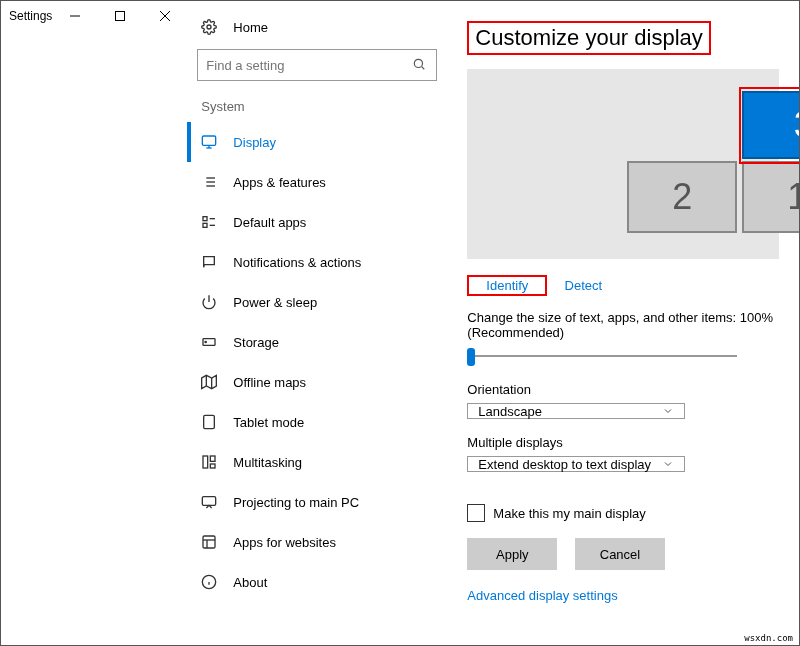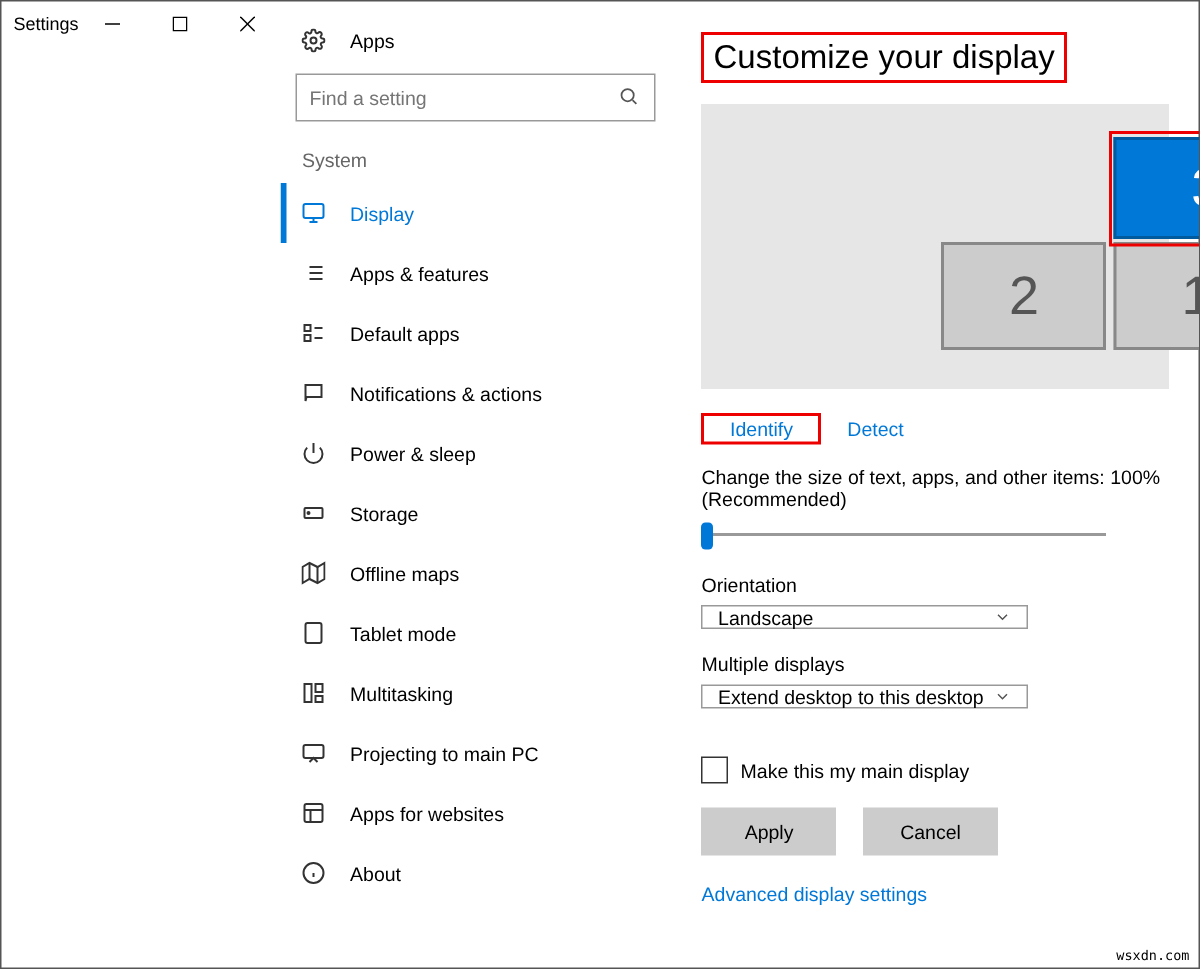--- a/index.html
+++ b/index.html
@@ -79,21 +79,21 @@
   <div class="content">
 
     <div class="sidebar">
       <div class="home-row">
         <span class="icon">
             <svg width="16" height="16" viewBox="0 0 24 24" fill="none" stroke="currentColor" stroke-width="2">
               <circle cx="12" cy="12" r="3"></circle>
               <path d="M19.4 15a1.65 1.65 0 0 0 .33 1.82l.06.06a2 2 0 1 1-2.83 2.83l-.06-.06a1.65 1.65 0 0 0-1.82-.33 1.65 1.65 0 0 0-1 1.51V21a2 2 0 0 1-4 0v-.09a1.65 1.65 0 0 0-1-1.51 1.65 1.65 0 0 0-1.82.33l-.06.06a2 2 0 1 1-2.83-2.83l.06-.06a1.65 1.65 0 0 0 .33-1.82 1.65 1.65 0 0 0-1.51-1H3a2 2 0 0 1 0-4h.09a1.65 1.65 0 0 0 1.51-1 1.65 1.65 0 0 0-.33-1.82l-.06-.06a2 2 0 1 1 2.83-2.83l.06.06a1.65 1.65 0 0 0 1.82.33h0a1.65 1.65 0 0 0 1-1.51V3a2 2 0 0 1 4 0v.09a1.65 1.65 0 0 0 1 1.51h0a1.65 1.65 0 0 0 1.82-.33l.06-.06a2 2 0 1 1 2.83 2.83l-.06.06a1.65 1.65 0 0 0-.33 1.82v0a1.65 1.65 0 0 0 1.51 1H21a2 2 0 0 1 0 4h-.09a1.65 1.65 0 0 0-1.51 1z"></path>
             </svg>
           </span>
-        <span>Apps</span>
+        <span>Home</span>
       </div>
       <div class="search-box">
         <input type="text" placeholder="Find a setting" style="">
         <span class="icon"><svg width="14" height="14" viewBox="0 0 24 24" fill="none" stroke="currentColor" stroke-width="2">
               <circle cx="11" cy="11" r="7"></circle>
               <line x1="21" y1="21" x2="16.65" y2="16.65"></line>
             </svg></span>
       </div>
       <div class="group-label">System</div>
 
@@ -257,21 +257,21 @@
           <span>Landscape</span>
           <svg class="chev" viewBox="0 0 24 24" fill="none" stroke="#555" stroke-width="2">
               <polyline points="6 9 12 15 18 9"></polyline>
             </svg>
         </div>
       </div>
 
       <div class="section">
         <div class="label">Multiple displays</div>
         <div class="select">
-          <span>Extend desktop to this desktop</span>
+          <span>Extend desktop to text display</span>
           <svg class="chev" viewBox="0 0 24 24" fill="none" stroke="#555" stroke-width="2">
               <polyline points="6 9 12 15 18 9"></polyline>
             </svg>
         </div>
       </div>
 
       <div class="checkbox-row">
         <div class="checkbox"></div>
         <span>Make this my main display</span>
       </div>

